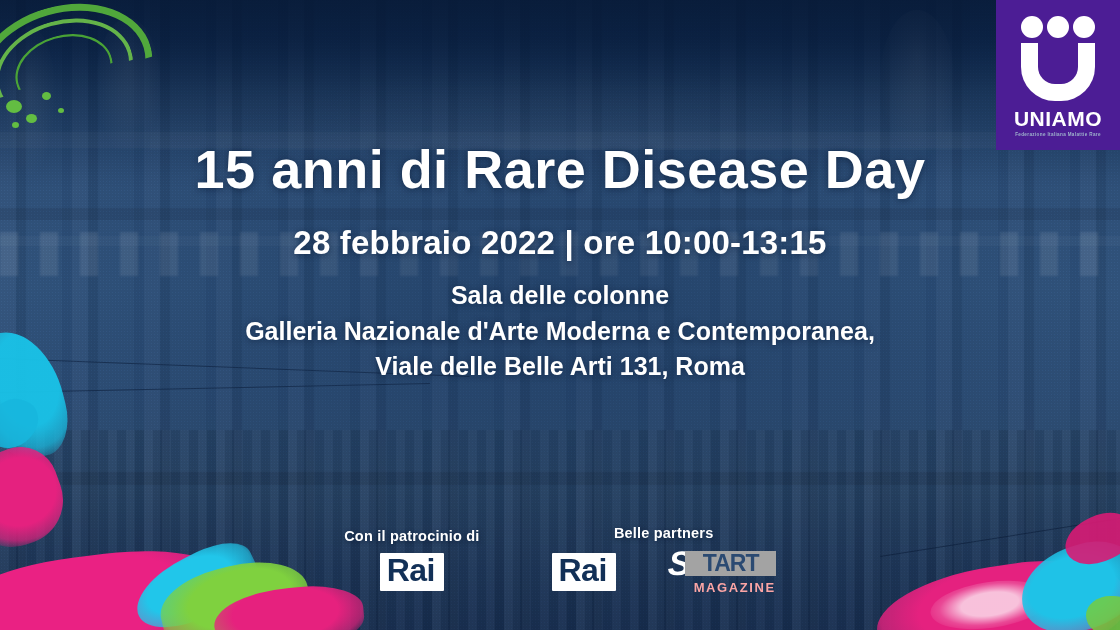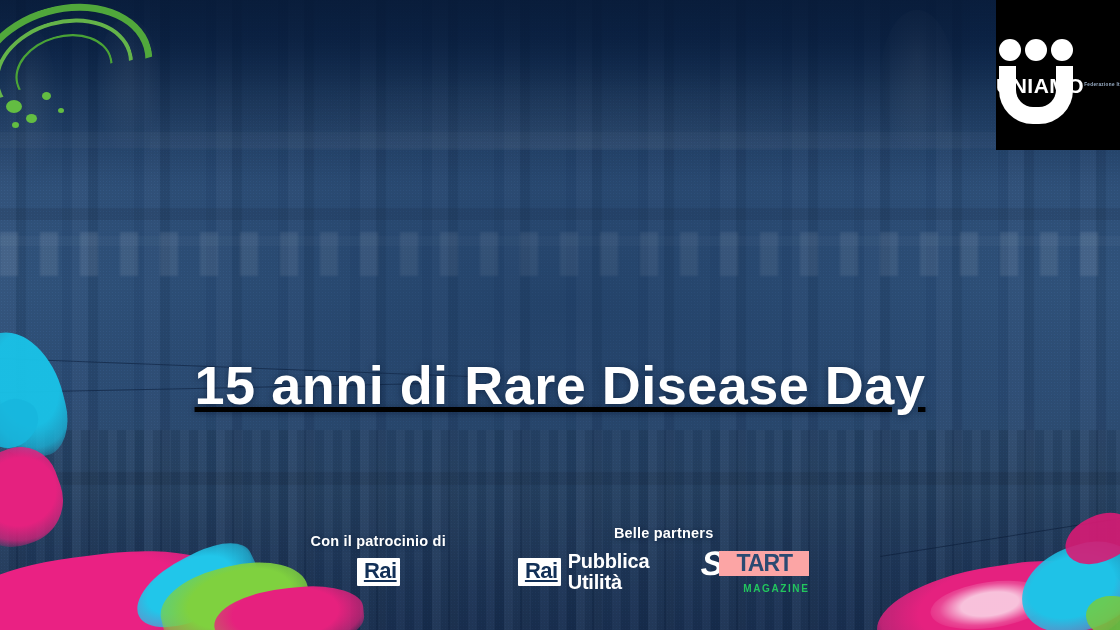--- a/index.html
+++ b/index.html
@@ -193,22 +193,22 @@
   .sp-green-br {
     left:1086px; top:596px; width:50px; height:40px;
     background:#74cc3e; border-radius:52% 48% 46% 54%;
     opacity:.85;
   }
 
   
   #uniamo-logo {
     position:absolute; right:0; top:0;
     width:124px; height:150px;
-    background:#000000;
-    display:flex; flex-direction:row;
+    background:#4c1d95;
+    display:flex; flex-direction:column;
     align-items:center; justify-content:flex-start;
     padding-top:16px;
   }
   .logo-mark { position:relative; width:80px; height:88px; }
   .logo-dot {
     position:absolute; top:0; width:22px; height:22px;
     background:#fff; border-radius:50%;
   }
   .logo-dot.d1 { left:3px; }
   .logo-dot.d2 { left:29px; }
@@ -226,23 +226,22 @@
     letter-spacing:.5px; line-height:1; margin-top:4px;
   }
   .logo-sub {
     color:#9fb4cd; font-size:4.6px; letter-spacing:.35px;
     margin-top:3px; white-space:nowrap; font-weight:bold;
   }
 
   
   #content {
     position:absolute; inset:0;
-    display:flex; flex-direction:row; align-items:center;
+    display:flex; flex-direction:column; align-items:center;
     text-align:center;
-    text-decoration:underline;
   }
   #title-block { margin-top:140px; width:100%; }
   .title-line {
     color:#fff; font-weight:bold;
     font-size:54px; line-height:1.08;
     letter-spacing:.5px;
     text-shadow:0 1px 7px rgba(5,20,45,.55);
   }
   #date-line {
     margin-top:26px;
@@ -268,26 +267,25 @@
   .partner-label {
     color:#fff; font-weight:bold; font-size:14.5px;
     letter-spacing:.2px; margin-bottom:9px;
     text-shadow:0 1px 4px rgba(5,20,45,.6);
   }
   .partner-logos { display:flex; align-items:center; gap:52px; }
 
   .rai-lockup { display:flex; align-items:center; gap:7px; }
   .rai-box {
     background:#fff; color:#123057;
-    font-weight:bold; font-size:22px;
-    padding:1px 3px 3px 7px;
+    font-weight:bold; font-size:32px;
+    padding:1px 9px 3px 7px;
     line-height:1.06;
     letter-spacing:-.5px;
     border-radius:1px;
-    text-decoration:underline;
   }
   .rai-text-1 {
     color:#fff; font-weight:bold; font-size:27px;
     letter-spacing:-.3px; line-height:1;
     white-space:nowrap;
   }
   .rai-text-2 {
     color:#fff; font-weight:bold; font-size:20px;
     letter-spacing:-.2px; line-height:1.06;
     text-align:left; white-space:nowrap;
@@ -297,31 +295,31 @@
   .start-logo { position:relative; width:108px; height:44px; }
   .start-top {
     position:relative; height:28px; display:flex; align-items:stretch;
   }
   .start-s {
     color:#fff; font-weight:bold; font-size:34px; line-height:.82;
     font-style:italic; letter-spacing:-2px;
     transform:skewX(-4deg);
   }
   .start-bar {
-    position:relative; flex:1; background:#fca5a5;
+    position:relative; flex:1; background:#a3a3a3;
     margin-left:-3px; margin-top:1px; margin-bottom:2px;
     display:flex; align-items:center; justify-content:center;
   }
   .start-bar span {
     color:#2b4a72; font-weight:bold; font-size:23px;
     letter-spacing:-1px; line-height:1;
   }
   .start-mag {
     position:absolute; right:0; bottom:0;
-    color:#22c55e; font-weight:bold; font-size:10px;
+    color:#fca5a5; font-weight:bold; font-size:13px;
     letter-spacing:1.6px; line-height:1;
   }
 </style>
 </head>
 <body>
 
 <div id="poster">
 
   <div class="bg-base"></div>
   <div class="bg-building"></div>
@@ -375,45 +373,47 @@
     <div class="logo-word">UNIAMO</div>
     <div class="logo-sub">Federazione Italiana Malattie Rare</div>
   </div>
 
   <div id="content">
 
     <div id="title-block">
       <div class="title-line">15 anni di Rare Disease Day</div>
     </div>
 
-
+    <div id="date-line">28 febbraio 2022 | ore 10:00-13:15</div>
+
+    <div id="venue-block">
+      <div class="venue-line">Sala delle colonne</div>
+      <div class="venue-line">Galleria Nazionale d'Arte  Moderna e Contemporanea,</div>
+      <div class="venue-line">Viale delle Belle Arti 131, Roma</div>
+    </div>
 
   </div>
 
   <div id="footer">
 
     <div class="partner-group">
       <div class="partner-label">Con il patrocinio di</div>
       <div class="partner-logos">
         <div class="rai-lockup">
           <div class="rai-box">Rai</div>
         </div>
       </div>
     </div>
 
     <div class="partner-group">
       <div class="partner-label">Belle partners</div>
       <div class="partner-logos">
 
         <div class="rai-lockup">
           <div class="rai-box">Rai</div>
-          <div>
-            <div class="rai-text-2">Pubblica</div>
-            <div class="rai-text-2">Utilità</div>
-          </div>
         </div>
 
         <div class="start-logo">
           <div class="start-top">
             <div class="start-s">S</div>
             <div class="start-bar">
               <span>TART</span>
             </div>
           </div>
           <div class="start-mag">MAGAZINE</div>

